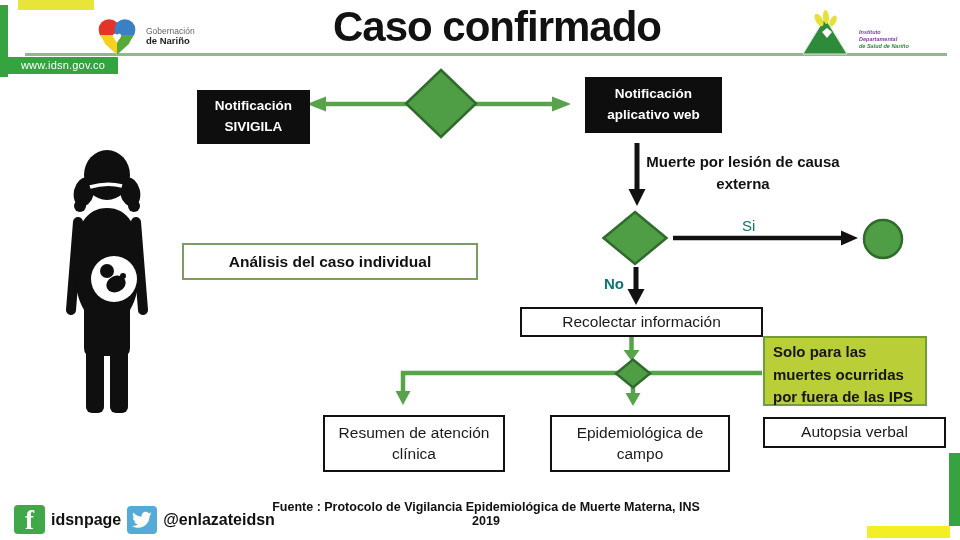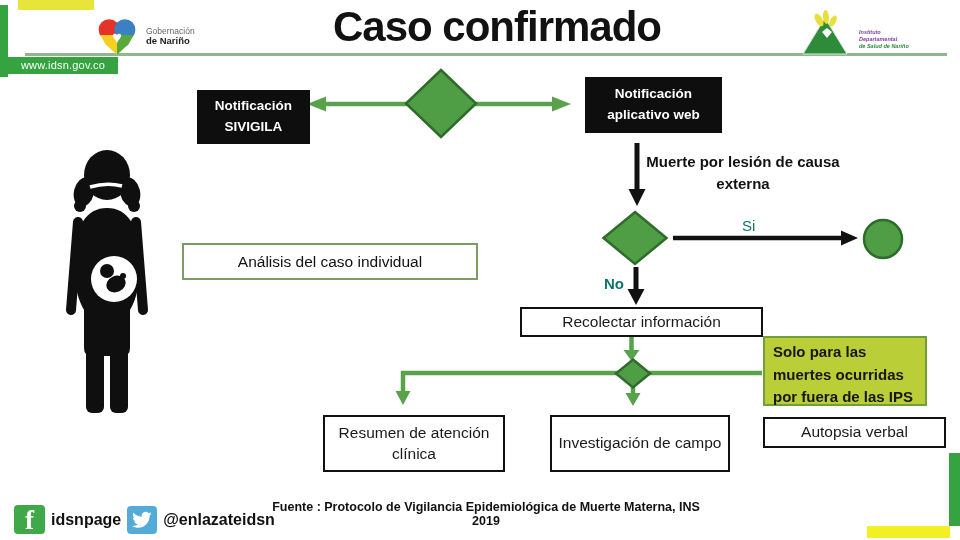--- a/index.html
+++ b/index.html
@@ -25,21 +25,21 @@
   .idsn-text{font-size:5.5px;font-weight:700;font-style:italic;color:#7d3f98;line-height:1.25;padding-bottom:6px;}
   .idsn-text .g{color:#2e8b3a;}
   
   .blackbox{background:#0e0e0e;color:#ffffff;font-weight:700;font-size:13.5px;
     display:flex;align-items:center;justify-content:center;text-align:center;line-height:1.55;}
   .whitebox{background:#ffffff;border:2.5px solid #111111;color:#1a1a1a;
     display:flex;align-items:center;justify-content:center;text-align:center;
     font-size:15.5px;line-height:1.3;box-sizing:border-box;}
   .greenbordbox{background:#ffffff;border:2.5px solid #7c9c64;color:#111;
     display:flex;align-items:center;justify-content:center;text-align:center;
-    font-size:15.5px;font-weight:400;box-sizing:border-box;}
+    font-size:15.5px;font-weight:700;box-sizing:border-box;}
   .limebox{background:#bace37;border:2px solid #6f9e3b;color:#161616;
     font-size:15px;font-weight:600;line-height:1.5;box-sizing:border-box;
     padding:3px 6px 3px 8px;text-align:left;}
   .flow-label{color:#0f766e;font-size:15px;}
   .flow-label.bold{font-weight:700;margin-left:7px;}
   .ext-cause{left:645px;top:151px;width:196px;text-align:center;
     font-size:15px;font-weight:700;color:#121212;line-height:1.45;}
   
   .source-text{left:261px;top:500px;width:450px;text-align:center;
     font-size:12.5px;font-weight:700;color:#111;}
@@ -169,21 +169,21 @@
   <div class="abs flow-label bold" style="left:597px;top:275px;">No</div>
 
   <div class="abs greenbordbox" style="left:182px;top:243px;width:296px;height:37px;">Análisis del caso individual</div>
 
   <div class="abs whitebox" style="left:520px;top:307px;width:243px;height:30px;">Recolectar información</div>
 
   <div class="abs limebox" style="left:763px;top:336px;width:164px;height:70px;">Solo para las muertes ocurridas por fuera de las IPS</div>
 
   <div class="abs whitebox" style="left:323px;top:415px;width:182px;height:57px;">Resumen de atención clínica</div>
 
-  <div class="abs whitebox" style="left:550px;top:415px;width:180px;height:57px;">Investigación de campo</div>
+  <div class="abs whitebox" style="left:550px;top:415px;width:180px;height:57px;">Epidemiológica de campo</div>
 
   <div class="abs whitebox" style="left:763px;top:417px;width:183px;height:31px;">Autopsia verbal</div>
 
   <div class="abs source-text">Fuente : Protocolo de Vigilancia Epidemiológica de Muerte Materna, INS 2019</div>
 
   <div class="abs social">
     <div class="fb-badge">
       <span>f</span>
     </div>
     <span class="handle">idsnpage</span>

